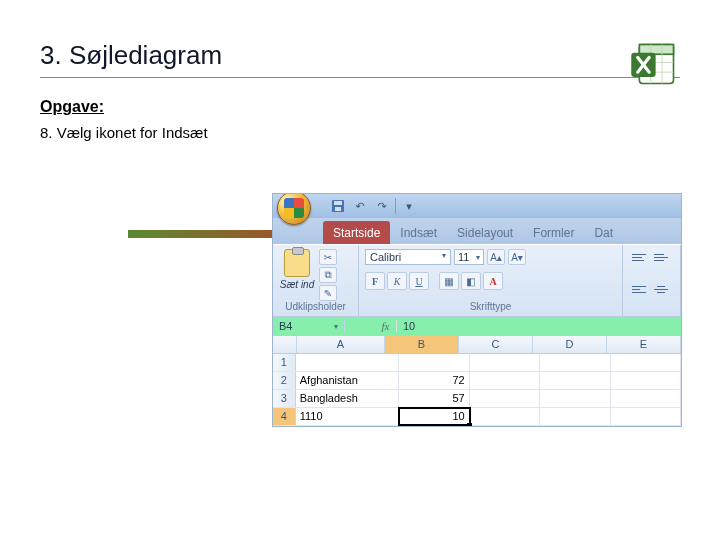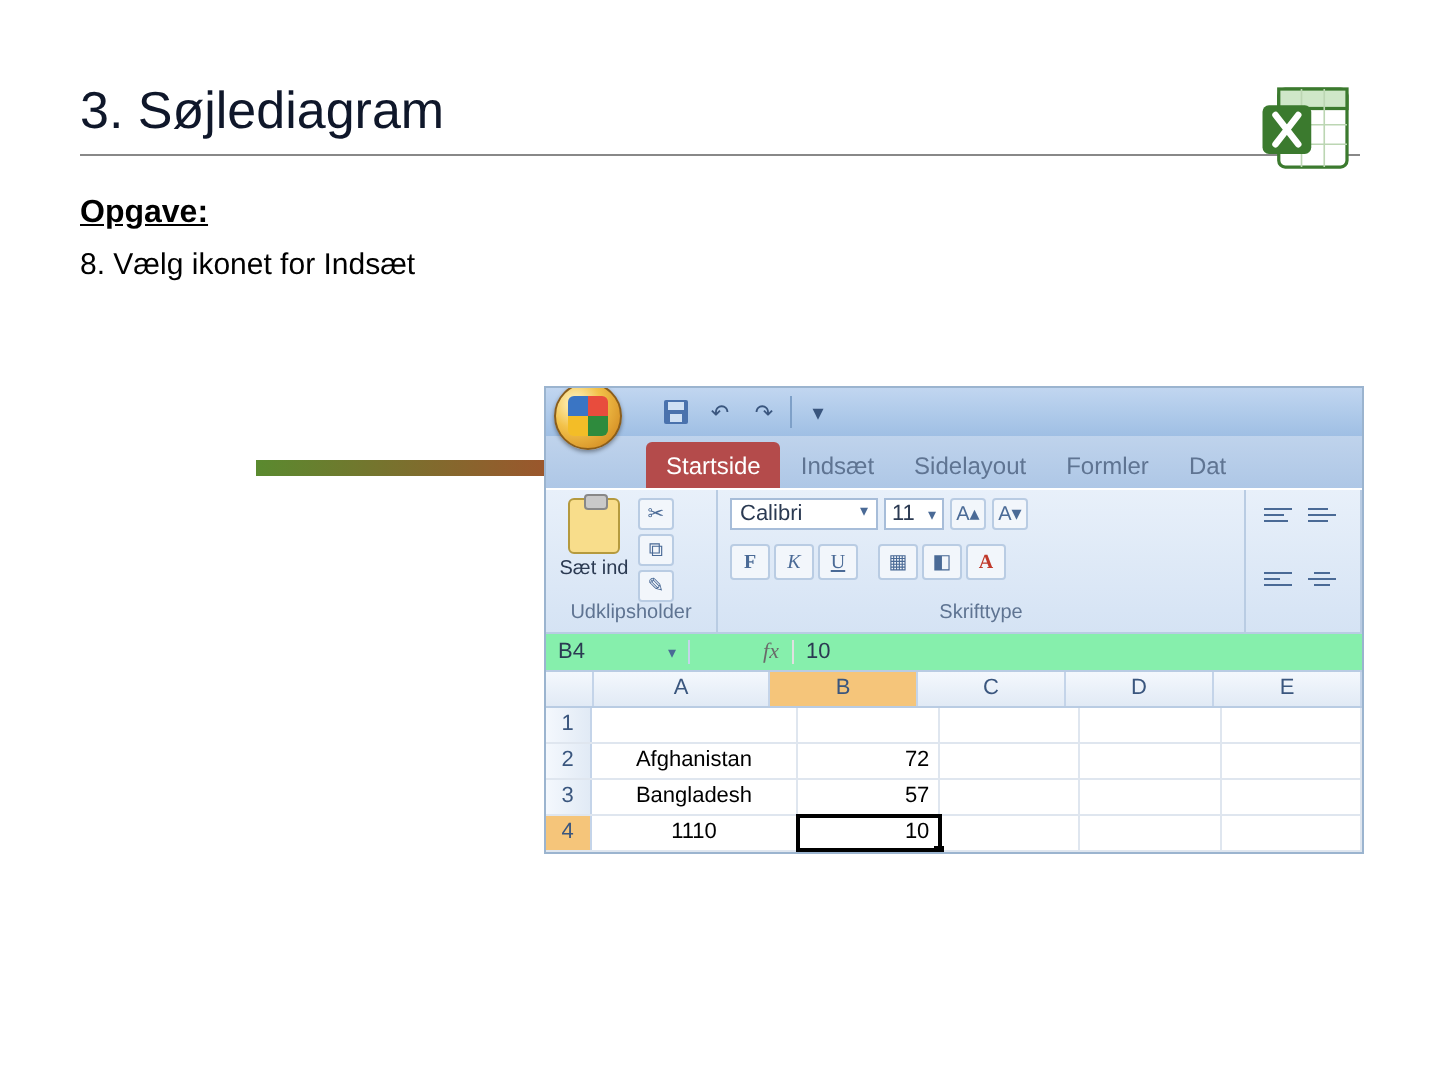--- a/index.html
+++ b/index.html
@@ -24,29 +24,29 @@
   .qat-sep { width: 1px; height: 16px; background: #7ea0c8; }
 
   .xl-tabs { background: linear-gradient(#bfd3ec,#aec7e6); height: 26px; display:flex; align-items:flex-end; padding-left: 50px; gap: 0; color:#5f7492; font-size: 12px;}
   .xl-tab { padding: 5px 10px 4px 10px; cursor: default; }
   .xl-tab.highlight { background: #b44b4b; color: #fff; border-radius: 3px 3px 0 0;}
 
   .xl-ribbon { background: linear-gradient(#e8f0fa,#d5e3f4); border-top: 1px solid #fff; display:flex; height: 72px;}
   .rgroup { border-right: 1px solid #b9cce3; padding: 4px 6px 2px 6px; display:flex; flex-direction:column; justify-content:space-between; position:relative;}
   .rgroup-body { display:flex; align-items:flex-start; gap: 4px; flex:1;}
   .rgroup-label { font-size: 10px; color: #5f7492; text-align:center; padding-bottom: 2px;}
-  .paste-btn { width: 36px; display:flex; flex-direction:column; align-items:center; gap:2px; font-size:10px;}
+  .paste-btn { width: 36px; display:flex; flex-direction:column; align-items:center; gap:2px; font-size:10px;font-style:italic;}
   .clip-icon { width: 26px; height: 28px; background: #f8dd8b; border: 1px solid #b59a3e; border-radius: 3px; position:relative;}
   .clip-icon::before { content:""; position:absolute; top:-3px; left:7px; width:10px; height:6px; background: #c9c9c9; border:1px solid #888; border-radius:2px;}
   .cut-copy { display:flex; flex-direction:column; gap:2px;}
   .mini-btn { width: 18px; height: 16px; border:1px solid #b9cce3; background:#f2f6fb; border-radius:2px; display:flex; align-items:center; justify-content:center; font-size:10px; color:#4a6a96;}
 
   .font-group { flex:1; }
   .font-row { display:flex; gap:3px; align-items:center; margin-bottom: 3px;}
-  .font-name { border:1px solid #a7bdd9; background:#fff; padding: 1px 4px; font-size:11px; width: 74px; display:flex; justify-content:space-between; align-items:flex-start;}
+  .font-name { border:1px solid #a7bdd9; background:#fff; padding: 1px 4px; font-size:11px; width: 86px; display:flex; justify-content:space-between; align-items:flex-start;}
   .font-size { border:1px solid #a7bdd9; background:#fff; padding: 1px 3px; width: 30px; font-size:11px; display:flex; justify-content:space-between; align-items:center;}
   .drop { font-size:8px; color:#4a6a96;}
   .biu { display:flex; gap:2px;}
   .biu .mini-btn { width:20px; height:18px; font-family:"Times New Roman",serif;}
   .biu .b { font-weight:bold;}
   .biu .i { font-style: italic;}
   .biu .u { text-decoration: underline;}
 
   .align-group .rgroup-body { flex-wrap: wrap; width: 48px; gap:2px;}
   .align-btn { width:20px; height:16px; display:flex; flex-direction:column; justify-content:center; gap:2px; padding:0 3px;}
@@ -58,21 +58,21 @@
   .fx-input { flex:1; padding: 0 6px; font-size:11px;}
 
   .xl-grid { background:#fff; }
   .colhdrs { display:flex; background:linear-gradient(#f4f8fd,#e1eaf5); border-bottom:1px solid #b9cce3;}
   .corner { width: 24px; border-right:1px solid #c4d4e9; height:17px;}
   .colh { width: 74px; border-right:1px solid #c4d4e9; text-align:center; font-size:11px; color:#3a567e; height:17px; line-height:17px;}
   .colh.colA { width: 88px;}
   .row { display:flex; border-bottom:1px solid #dfe6ef;}
   .rowh { width: 24px; background:linear-gradient(90deg,#f4f8fd,#e1eaf5); border-right:1px solid #c4d4e9; text-align:center; font-size:11px; color:#3a567e; height:17px; line-height:17px;}
   .cell { width: 74px; border-right:1px solid #dfe6ef; height:17px; line-height:17px; padding: 0 4px; font-size:11px; color:#000; text-align:right;}
-  .cell.colA { width: 109px; text-align:center;}
+  .cell.colA { width: 109px; text-align:left;}
   .cell.sel { outline: 2px solid #000; outline-offset: -1px; position: relative;}
   .cell.sel::after { content:""; position:absolute; right:-3px; bottom:-3px; width:5px; height:5px; background:#000;}
   .rowh.sel, .colh.sel { background: #f5c57a;}
 
 </style>
 </head>
 <body>
 
 <div class="slide">
   <h1 class="title">3. Søjlediagram</h1>

